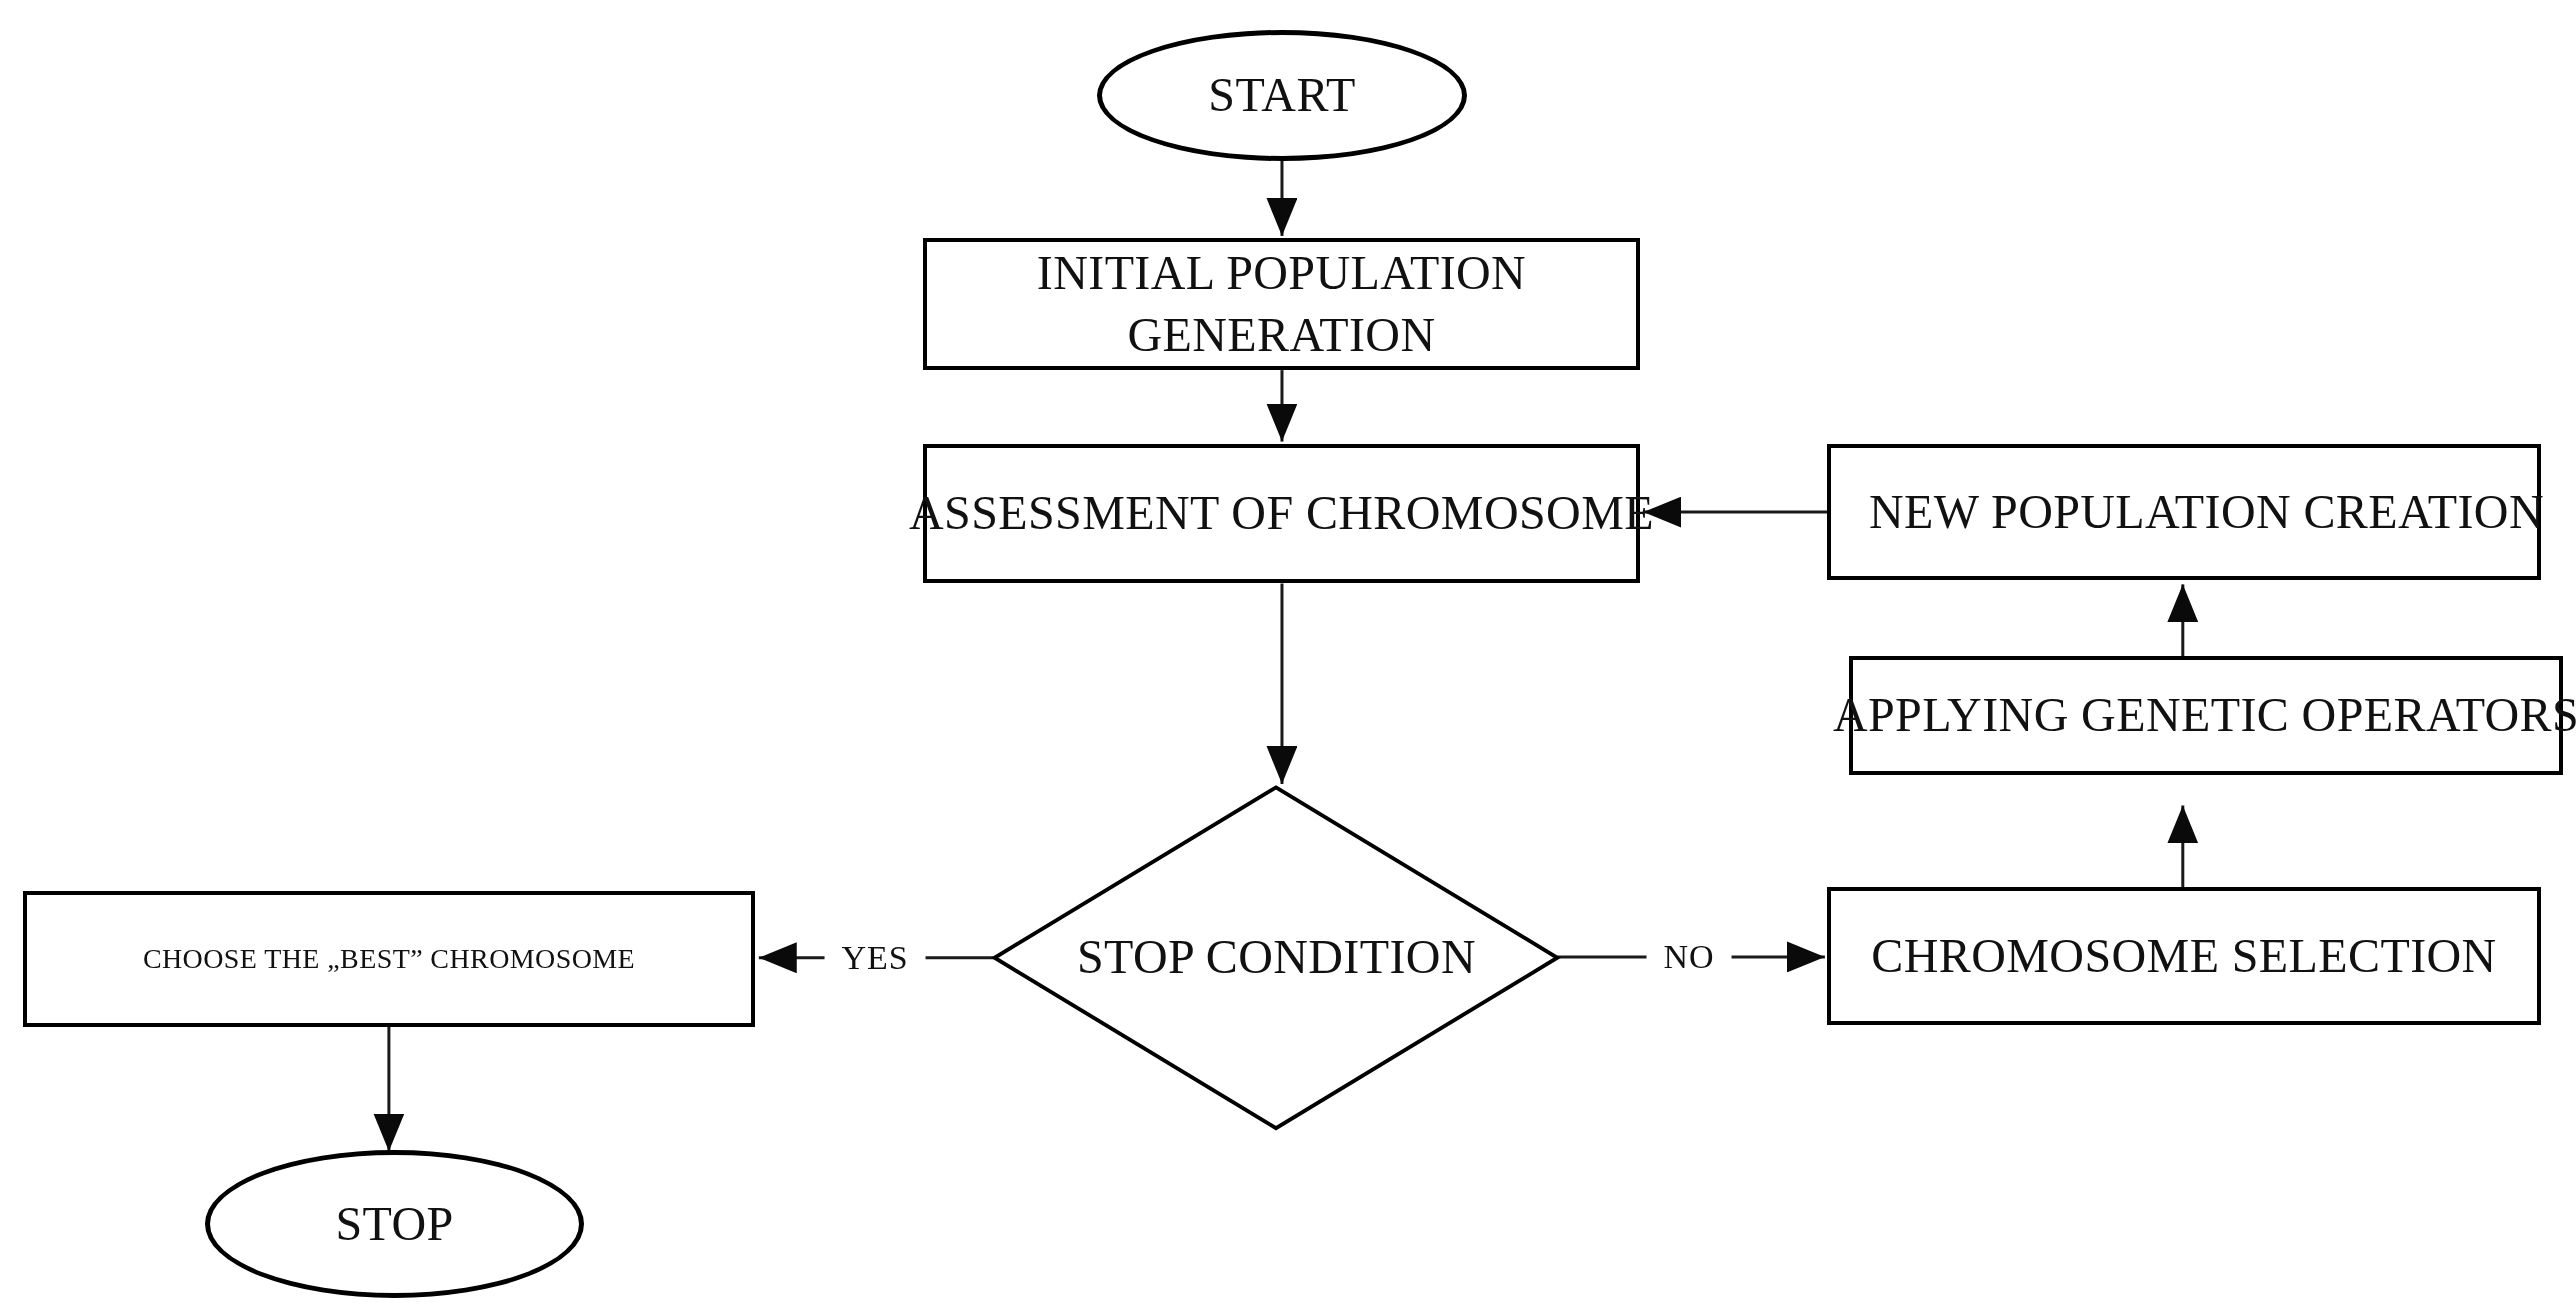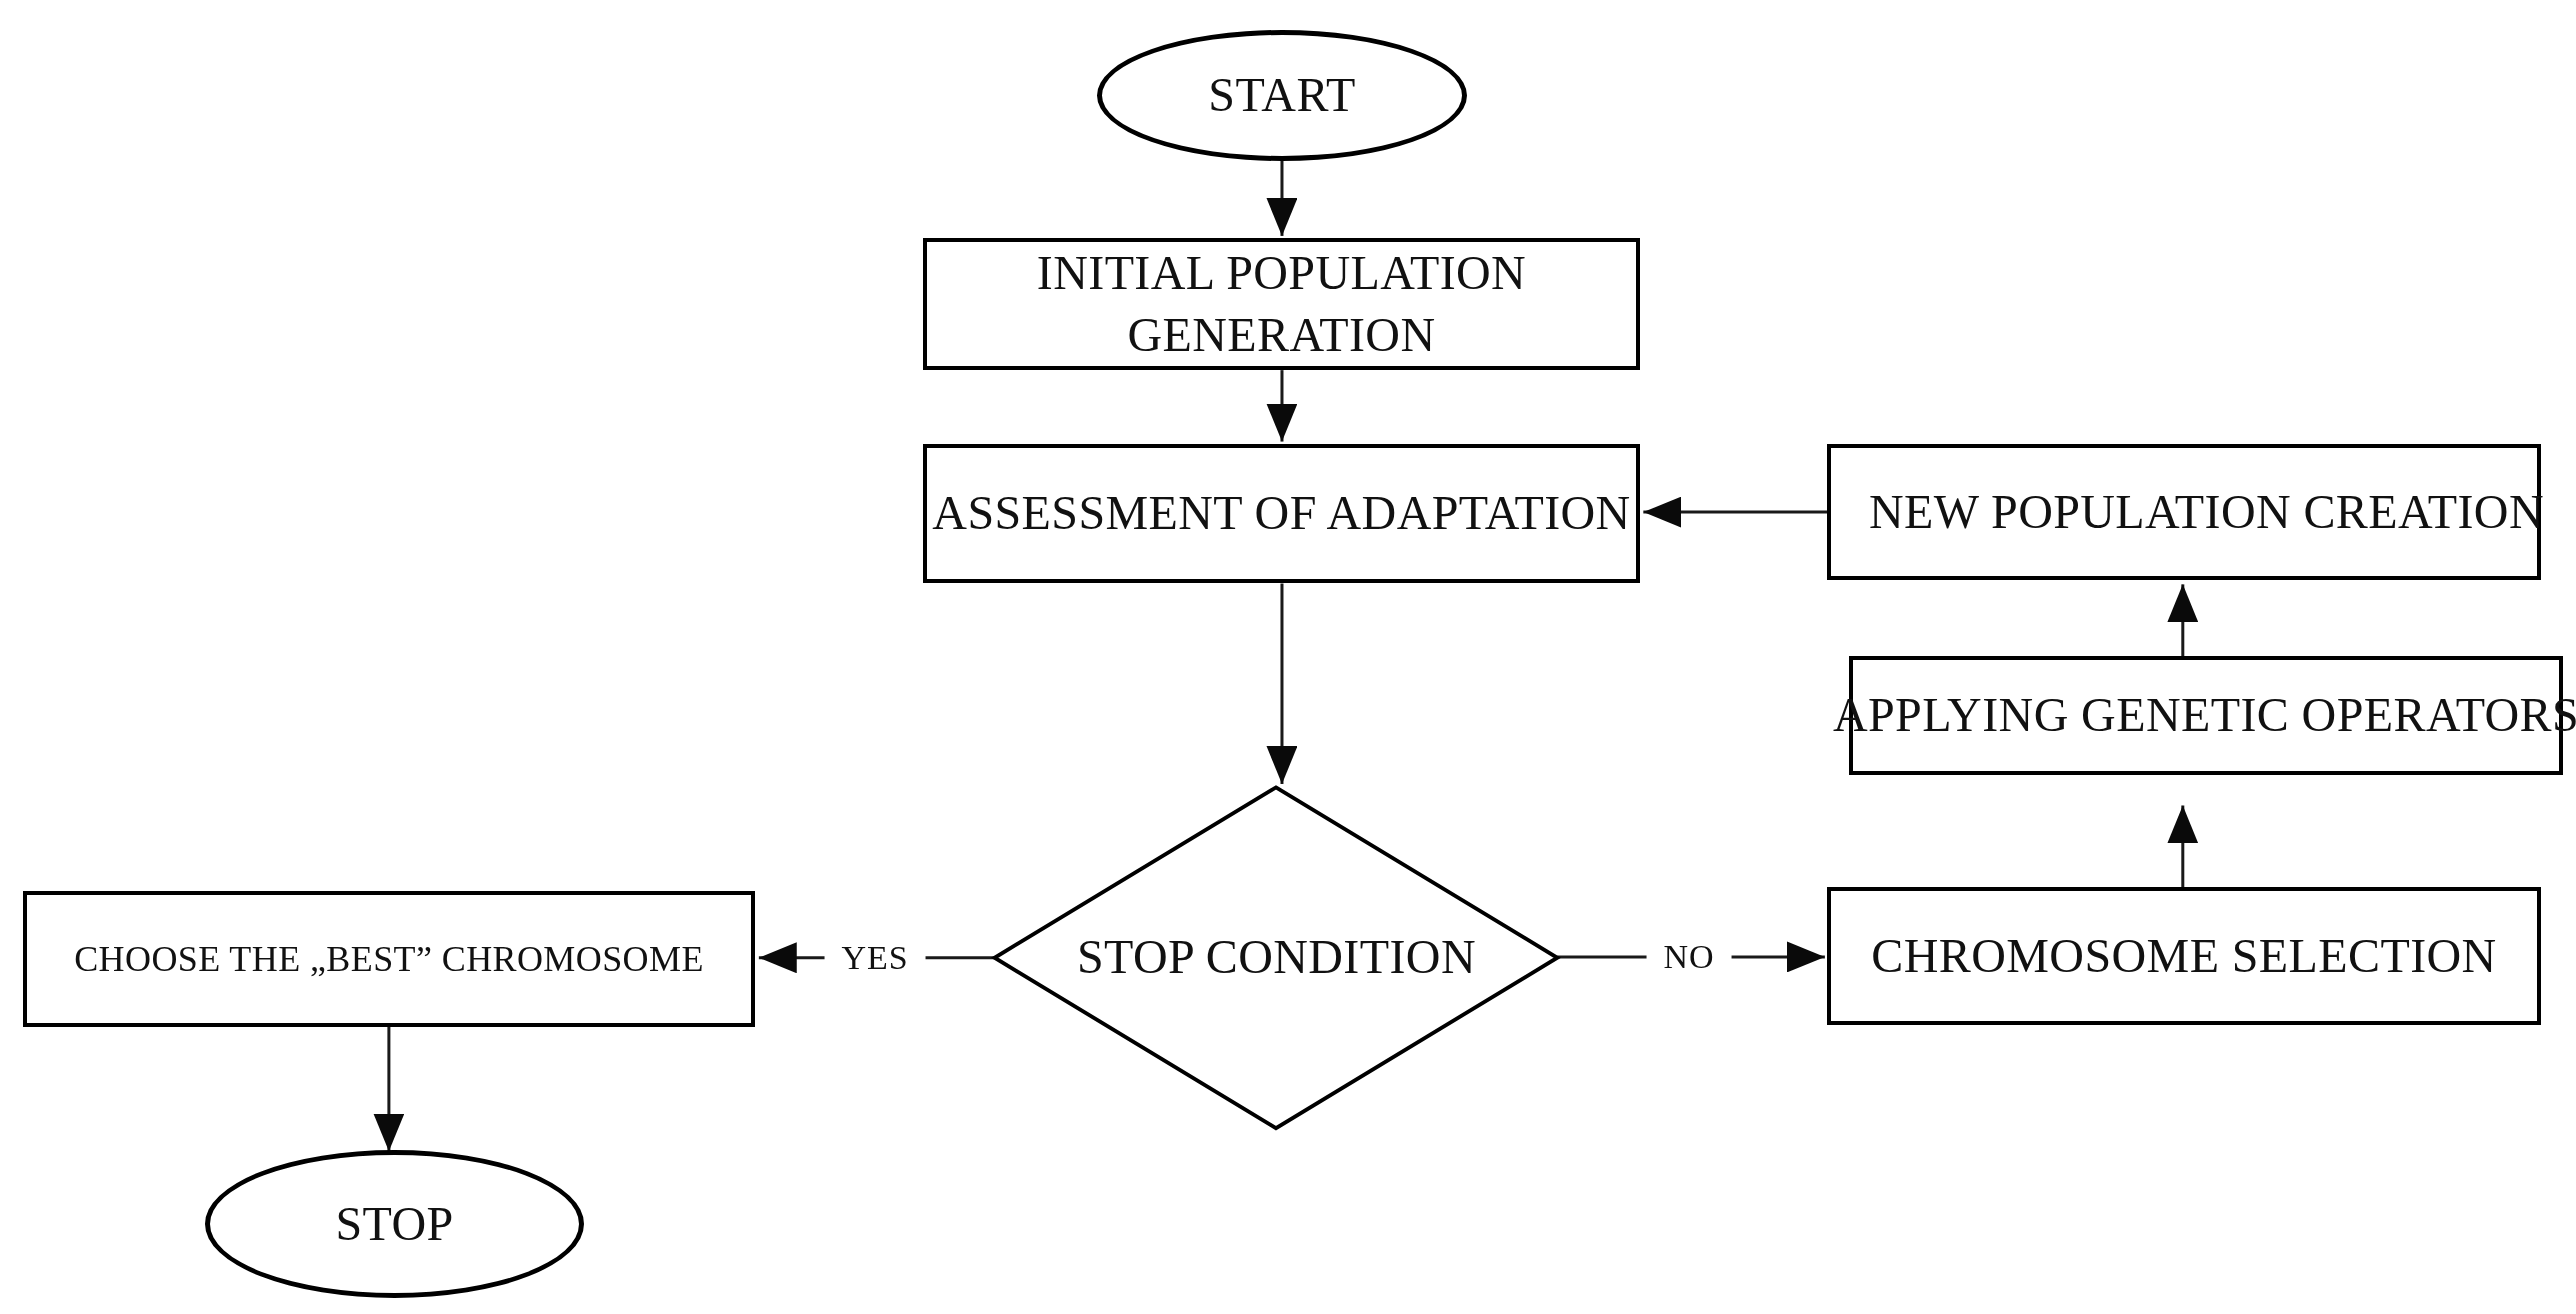--- a/index.html
+++ b/index.html
@@ -32,21 +32,21 @@
     border-width: 5.2px;
   }
   .node-label {
     font-size: 48px;
     letter-spacing: 0.4px;
     white-space: nowrap;
     line-height: 1.3;
   }
   .node-label.two-line { white-space: normal; }
   .node-label.two-line span { display: block; }
-  .node-label.small { font-size: 36px; }
+  .node-label.small { font-size: 28px; }
   .diamond-label-wrap {
     position: absolute;
     left: 995px; top: 787px;
     width: 563px; height: 341px;
     display: flex; align-items: center; justify-content: center;
     pointer-events: none;
   }
   .edge-label {
     position: absolute;
     transform: translate(-50%, -50%);
@@ -97,21 +97,21 @@
   </div>
 
   <div class="shape pos-box1">
     <span class="node-label two-line">
       <span>INITIAL POPULATION</span>
       <span>GENERATION</span>
     </span>
   </div>
 
   <div class="shape pos-box2">
-    <span class="node-label">ASSESSMENT OF ADAPTATION</span>
+    <span class="node-label">ASSESSMENT OF CHROMOSOME</span>
   </div>
 
   <div class="diamond-label-wrap">
     <span class="node-label">STOP CONDITION</span>
   </div>
 
   <div class="shape pos-box3">
     <span class="node-label small">CHOOSE THE „BEST” CHROMOSOME</span>
   </div>
 

